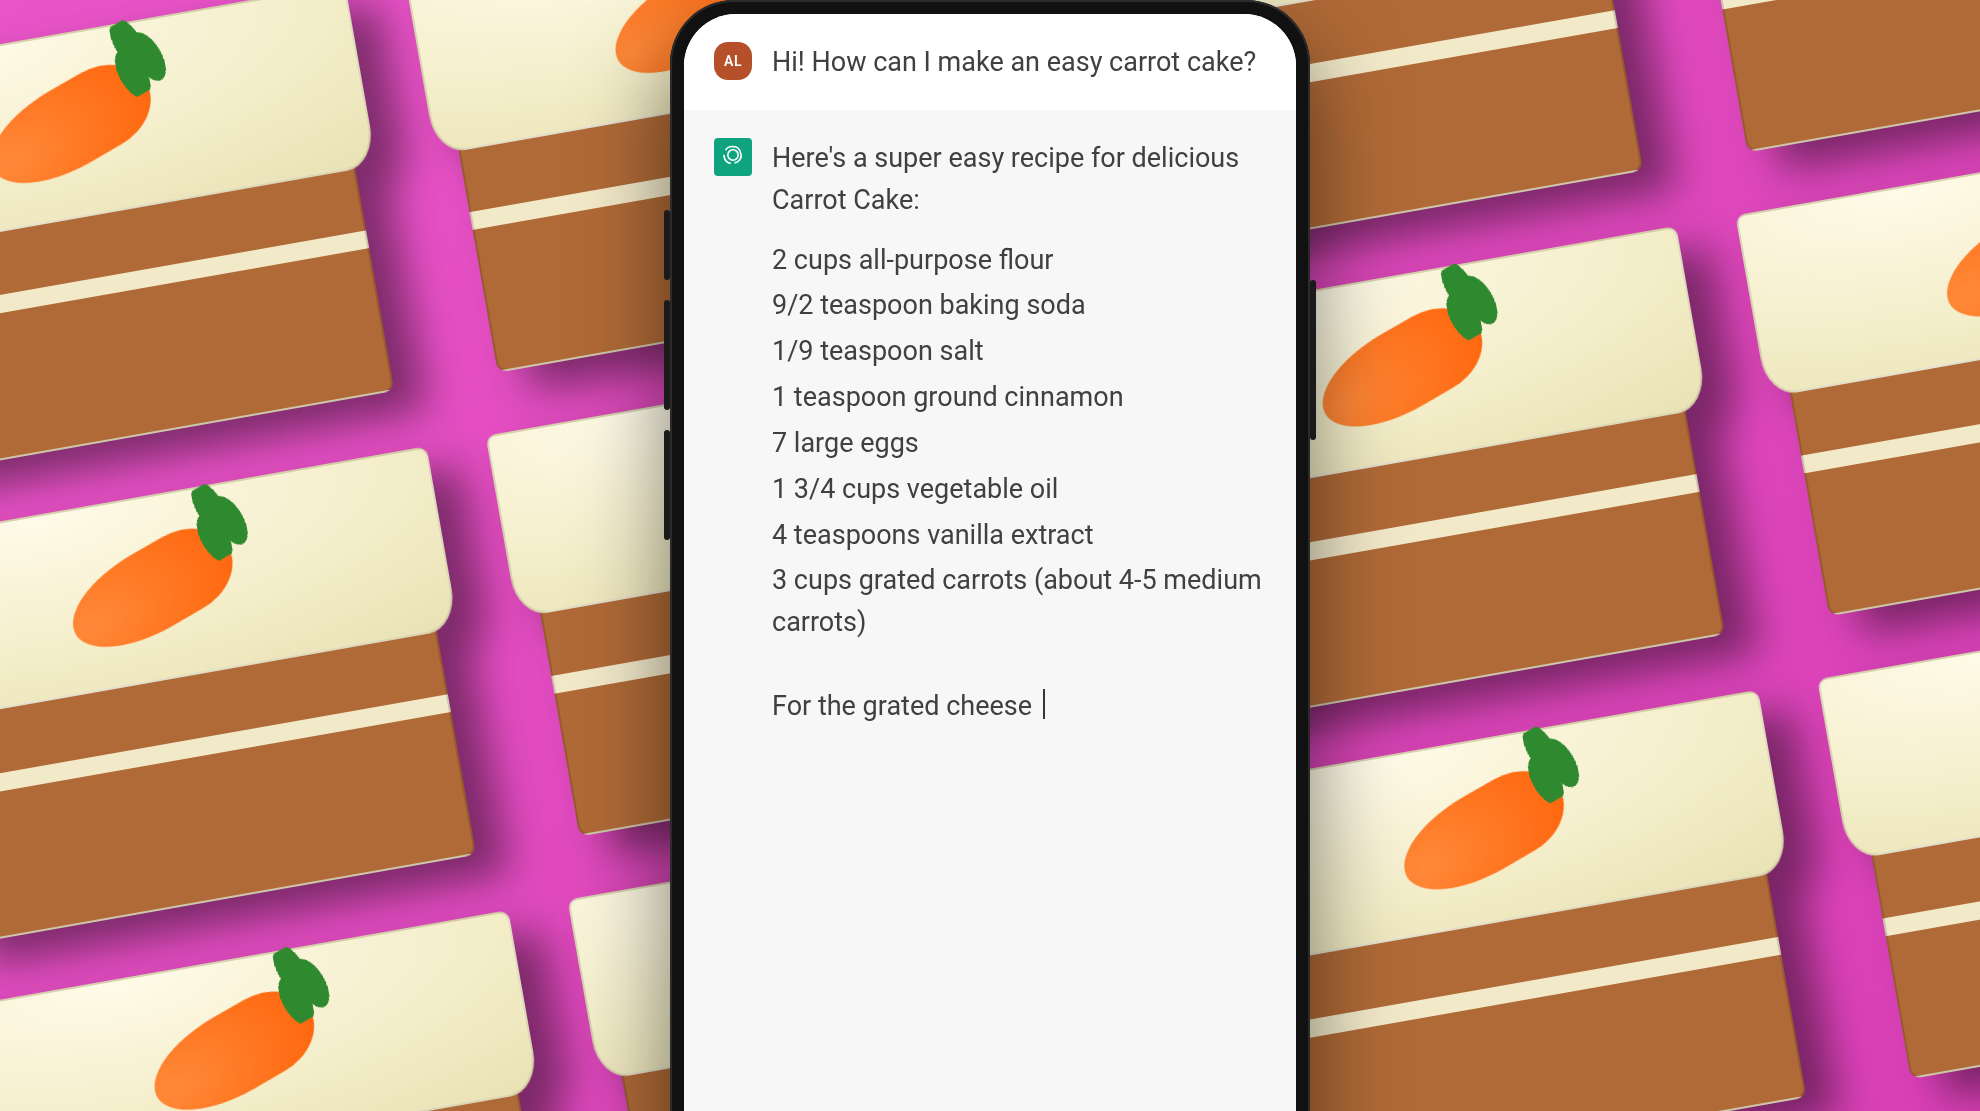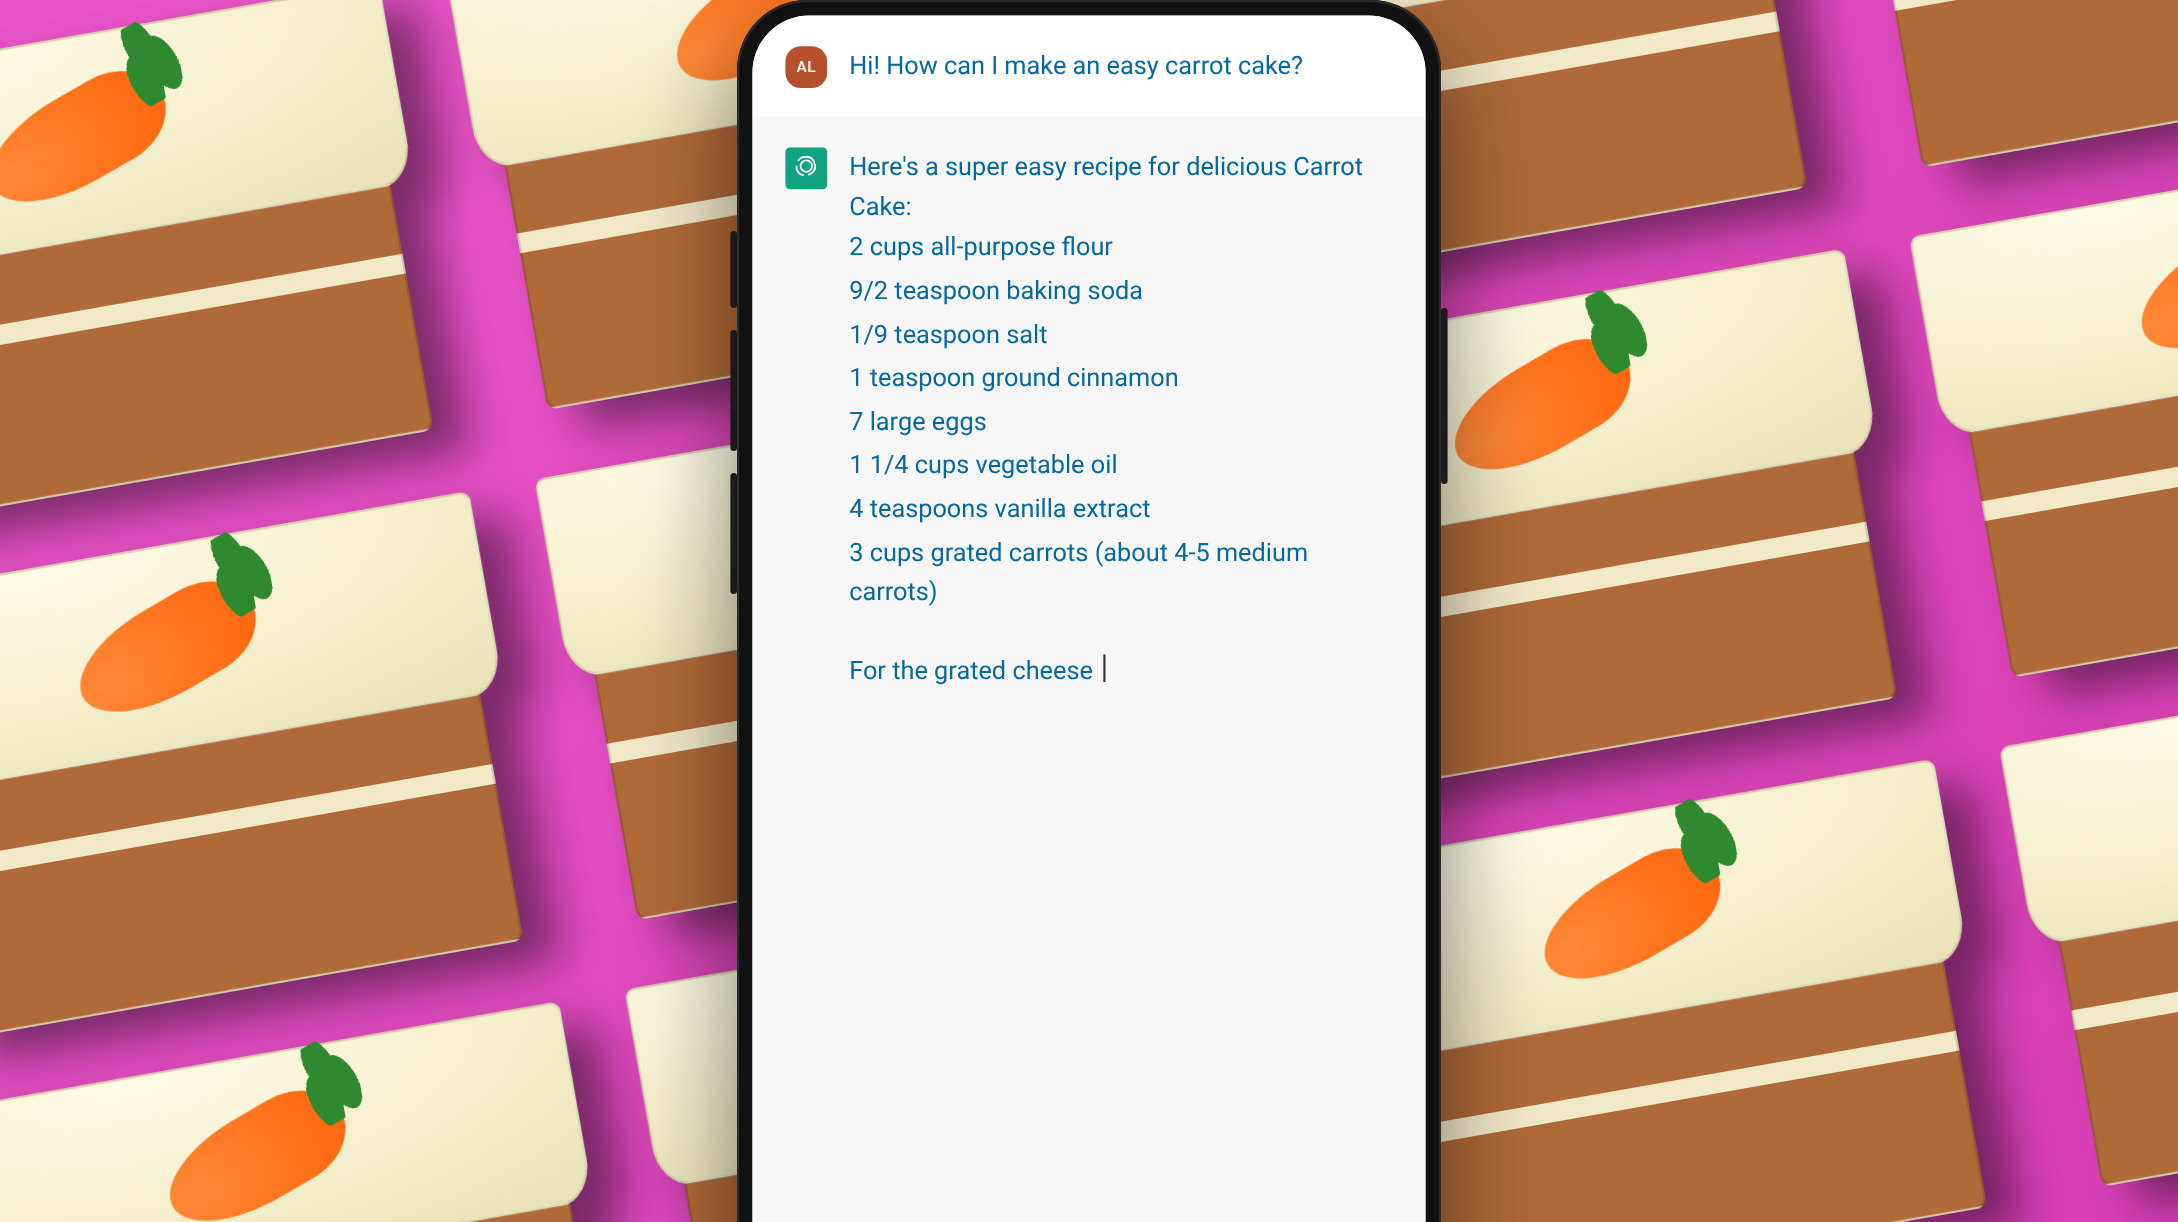--- a/index.html
+++ b/index.html
@@ -145,26 +145,26 @@
     }
     .avatar.user { background: #b5502b; border-radius: 14px; }
     .avatar.assistant { background: #10a37f; position: relative; }
 
     
     .avatar.assistant svg { width: 24px; height: 24px; }
 
     .bubble {
       flex: 1;
       min-width: 0;
-      color: #0369a1;
-      font-size: 23px;
+      color: #404040;
+      font-size: 27px;
       line-height: 1.55;
     }
 
-    .recipe-lines { display: flex; flex-direction: column; gap: 4px; margin-top: 2px; }
+    .recipe-lines { display: flex; flex-direction: column; gap: 4px; margin-top: 18px; }
     .recipe-lines span { display: block; }
 
     .cursor {
       display: inline-block;
       width: 2px;
       height: 1.1em;
       background: #343541;
       vertical-align: -0.15em;
       margin-left: 4px;
       animation: blink 1s steps(1) infinite;
@@ -289,21 +289,21 @@
           </span>
         </div>
         <div class="bubble">
           <span>Here's a super easy recipe for delicious Carrot Cake:</span>
           <div class="recipe-lines">
             <span>2 cups all-purpose flour</span>
             <span>9/2 teaspoon baking soda</span>
             <span>1/9 teaspoon salt</span>
             <span>1 teaspoon ground cinnamon</span>
             <span>7 large eggs</span>
-            <span>1 1/4 cups vegetable oil</span>
+            <span>1 3/4 cups vegetable oil</span>
             <span>4 teaspoons vanilla extract</span>
             <span>3 cups grated carrots (about 4-5 medium carrots)</span>
           </div>
           <br>
           <span>For the grated cheese </span><span class="cursor"></span>
         </div>
       </div>
 
     </div>
   </div>

